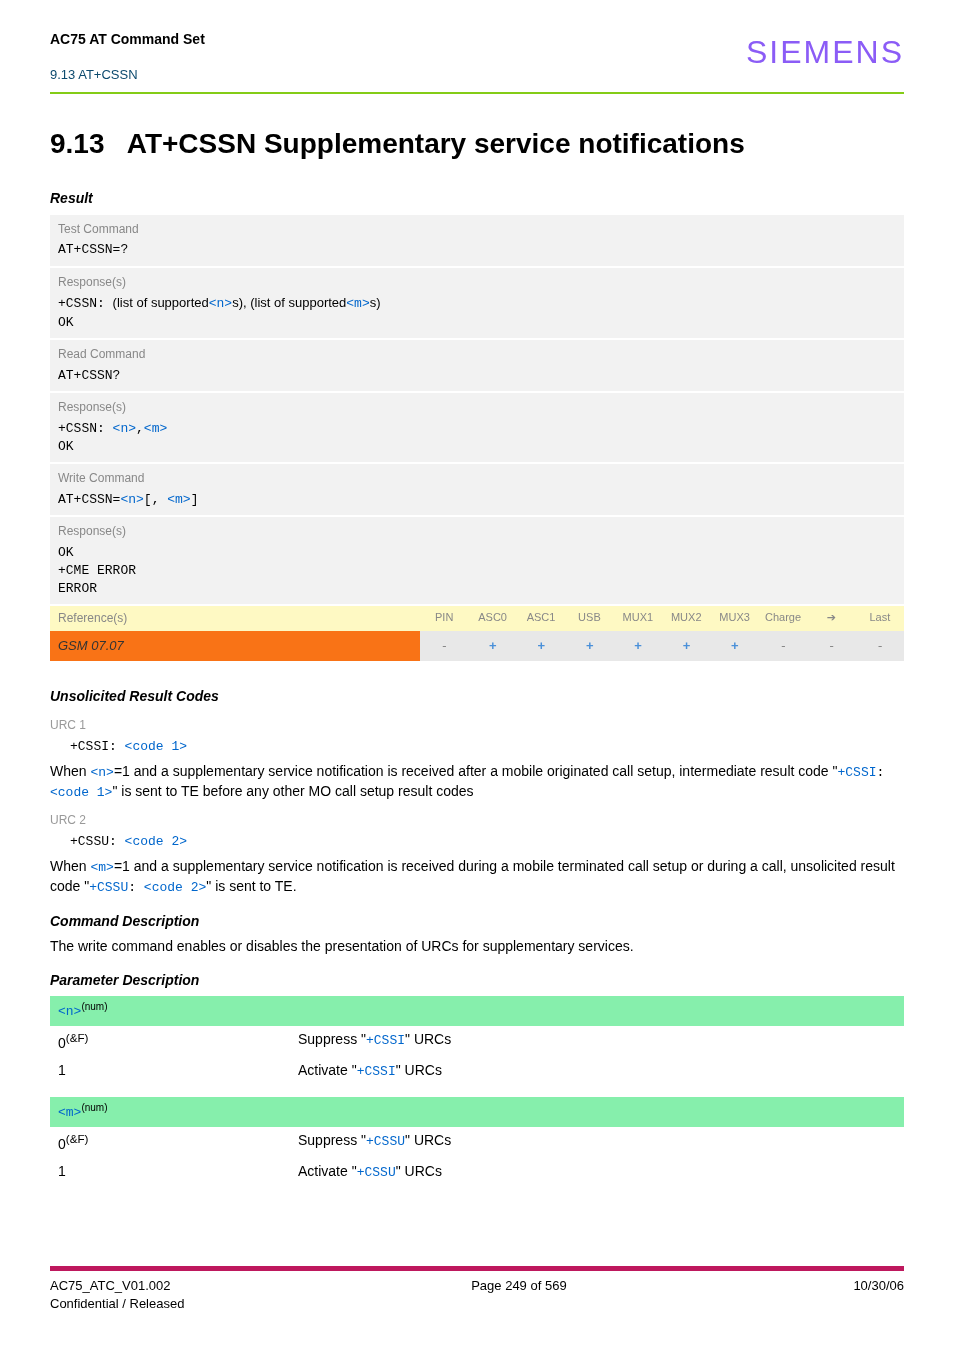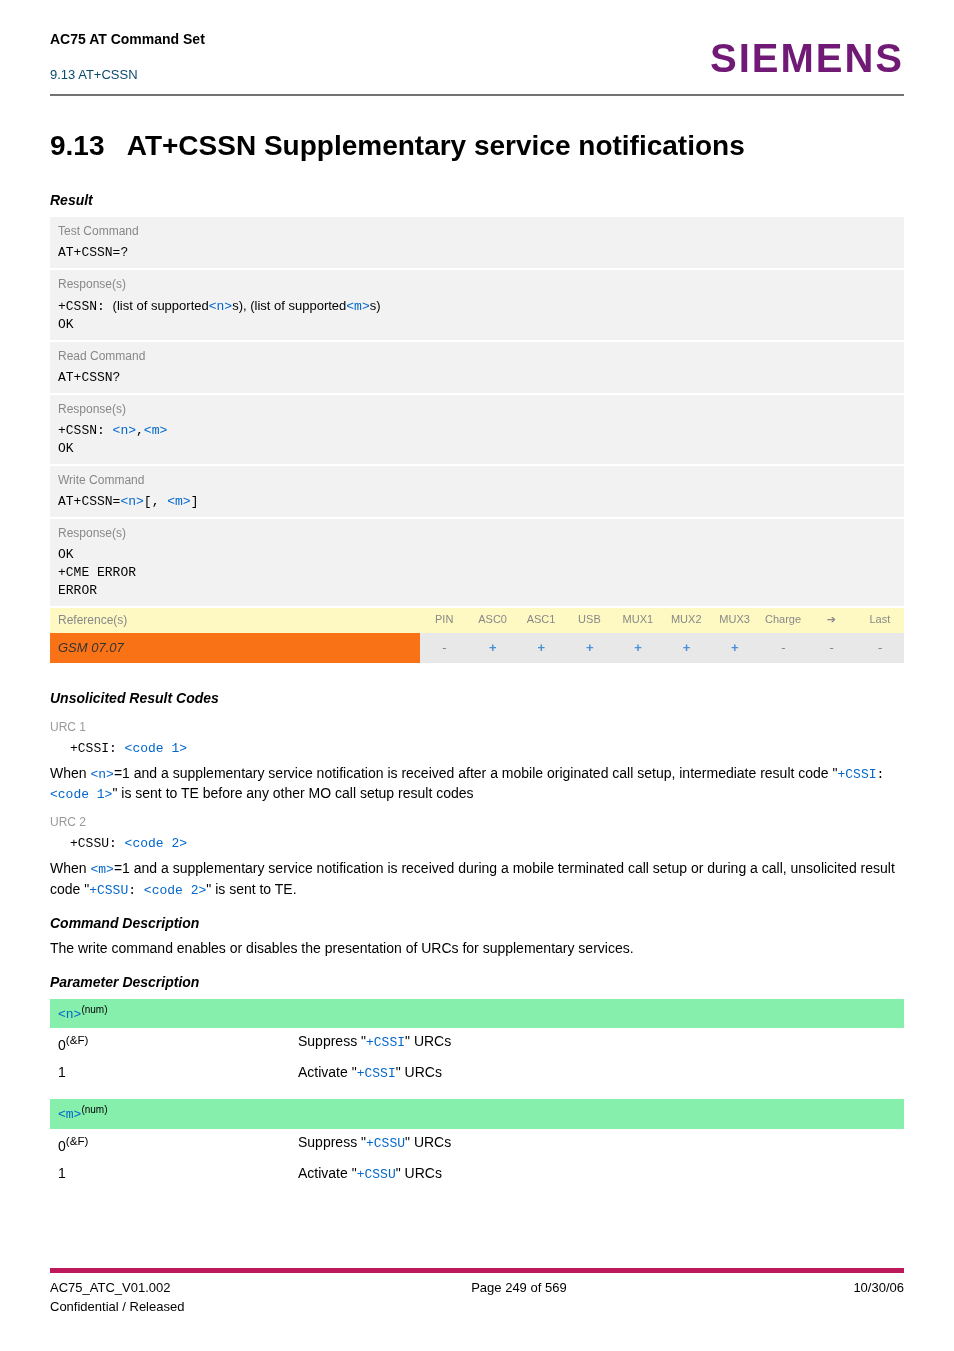--- a/index.html
+++ b/index.html
@@ -10,33 +10,33 @@
     width: 954px;
     margin: 0 auto;
     padding: 30px 50px 20px 50px;
     font-size: 14px;
     line-height: 1.4;
   }
   .header {
     display: flex;
     justify-content: space-between;
     align-items: flex-start;
-    border-bottom: 2px solid #737373;
+    border-bottom: 2px solid #84cc16;
     padding-bottom: 8px;
     margin-bottom: 30px;
   }
   .header-left { font-size: 14px; }
   .header-left .title { font-weight: bold; }
   .header-left .sub { font-weight: normal; color: #0c4a6e; font-size: 13px; margin-top: 16px; }
   .header-right {
     font-family: Arial, sans-serif;
-    font-size: 40px;
-    font-weight: 700;
+    font-size: 32px;
+    font-weight: 400;
     letter-spacing: 2px;
-    color: #701a75;
+    color: #8b5cf6;
   }
   h2.section-title {
     font-size: 28px;
     font-weight: bold;
     margin-bottom: 26px;
   }
   h2.section-title .secnum { display: inline-block; width: 70px; }
   .subhead {
     font-weight: bold;
     font-style: italic;

